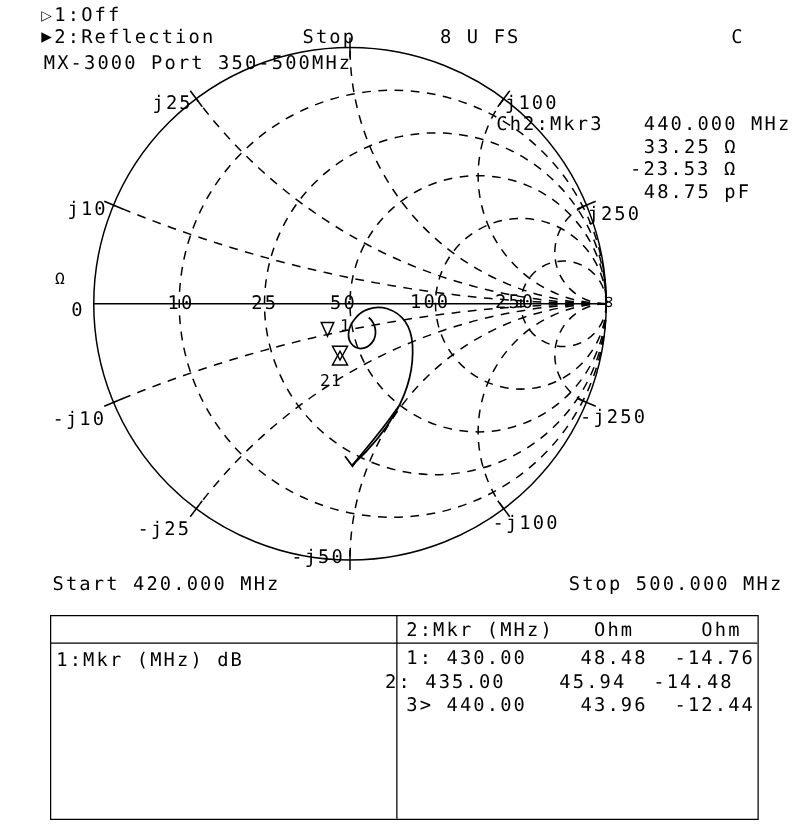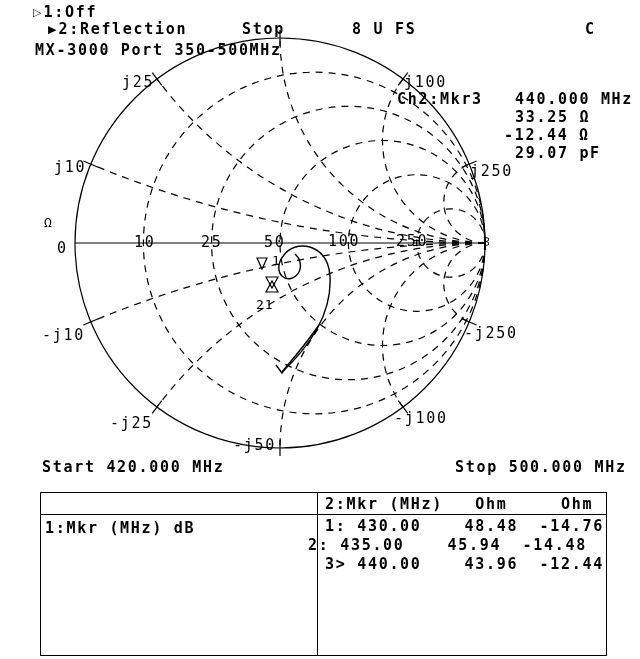--- a/index.html
+++ b/index.html
@@ -1,20 +1,20 @@
 <!DOCTYPE html>
 <html><head>
 <meta charset="utf-8">
 <style>
   html,body{margin:0;padding:0;background:#fff;}
   body{width:640px;height:659px;position:relative;overflow:hidden;
        font-family:"DejaVu Sans Mono",monospace;color:#000;}
   .abs{position:absolute;}
   .mono{font-family:"DejaVu Sans Mono",monospace;font-size:15px;line-height:16px;
-        letter-spacing:1.7px;white-space:pre;color:#000;font-weight:bold;}
+        letter-spacing:1.7px;white-space:pre;color:#000;}
   .tri{font-family:"DejaVu Sans",sans-serif;font-size:11px;letter-spacing:0;
        display:inline-block;vertical-align:1px;margin-right:2px;}
   .lbl{font-family:"DejaVu Sans Mono",monospace;font-size:15px;letter-spacing:1.7px;fill:#000;}
   .lbl-sm{font-family:"DejaVu Sans Mono",monospace;font-size:13px;letter-spacing:1px;fill:#000;}
   .grid{fill:none;stroke:#000;stroke-width:1.2;}
   .grid-d{fill:none;stroke:#000;stroke-width:1.2;stroke-dasharray:7 6;}
   .trace{fill:none;stroke:#000;stroke-width:1.4;}
   .mk{fill:none;stroke:#000;stroke-width:1.2;}
   .tblbox{border:1.5px solid #000;}
   .vline{border-left:1.5px solid #000;}
@@ -98,31 +98,31 @@
     <text class="lbl" x="201" y="247">25</text>
     <text class="lbl" x="264" y="247">50</text>
     <text class="lbl" x="328" y="246">100</text>
     <text class="lbl" x="396" y="246">250</text>
     <text class="lbl-sm" x="44" y="227">Ω</text>
     <text class="lbl" x="482" y="249" transform="rotate(90 488 243)">∞</text>
   </g>
 </svg>
 
 <div class="abs mono" style="left:33px;top:4px"><span class="tri">▷</span><span>1:Off</span></div>
-<div class="abs mono" style="left:48px;top:21px"><span class="tri">▶</span><span>2:Reflection</span></div>
+<div class="abs mono" style="left:33px;top:21px"><span class="tri">▶</span><span>2:Reflection</span></div>
 <div class="abs mono" style="left:242px;top:21px">Stop</div>
 <div class="abs mono" style="left:352px;top:21px">8 U FS</div>
 <div class="abs mono" style="left:585px;top:21px">C</div>
 <div class="abs mono" style="left:35px;top:42px">MX-3000 Port 350-500MHz</div>
 
 <div>
   <div class="abs mono" style="left:397px;top:91px">Ch2:Mkr3   440.000 MHz</div>
   <div class="abs mono" style="left:515px;top:109px">33.25 Ω</div>
-  <div class="abs mono" style="left:504px;top:127px">-12.44 Ω</div>
-  <div class="abs mono" style="left:515px;top:145px">29.07 pF</div>
+  <div class="abs mono" style="left:504px;top:127px">-23.53 Ω</div>
+  <div class="abs mono" style="left:515px;top:145px">48.75 pF</div>
 </div>
 
 <div class="abs mono" style="left:42px;top:459px">Start 420.000 MHz</div>
 <div class="abs mono" style="left:455px;top:459px">Stop 500.000 MHz</div>
 
 <div class="abs tblbox" style="left:40px;top:492px;width:565px;height:162px"></div>
 <div class="abs vline" style="left:317px;top:492px;height:163px"></div>
 <div class="abs hline" style="left:40px;top:514px;width:566px"></div>
 
 <div class="abs mono" style="left:45px;top:520px">1:Mkr (MHz) dB</div>

